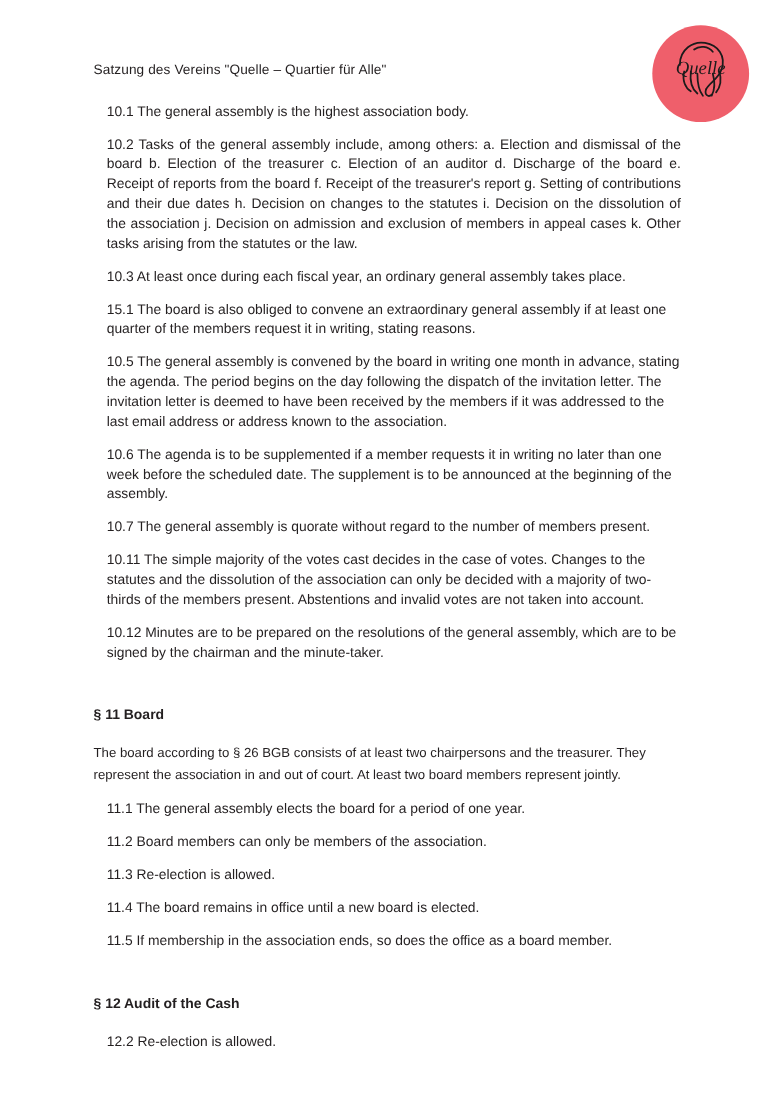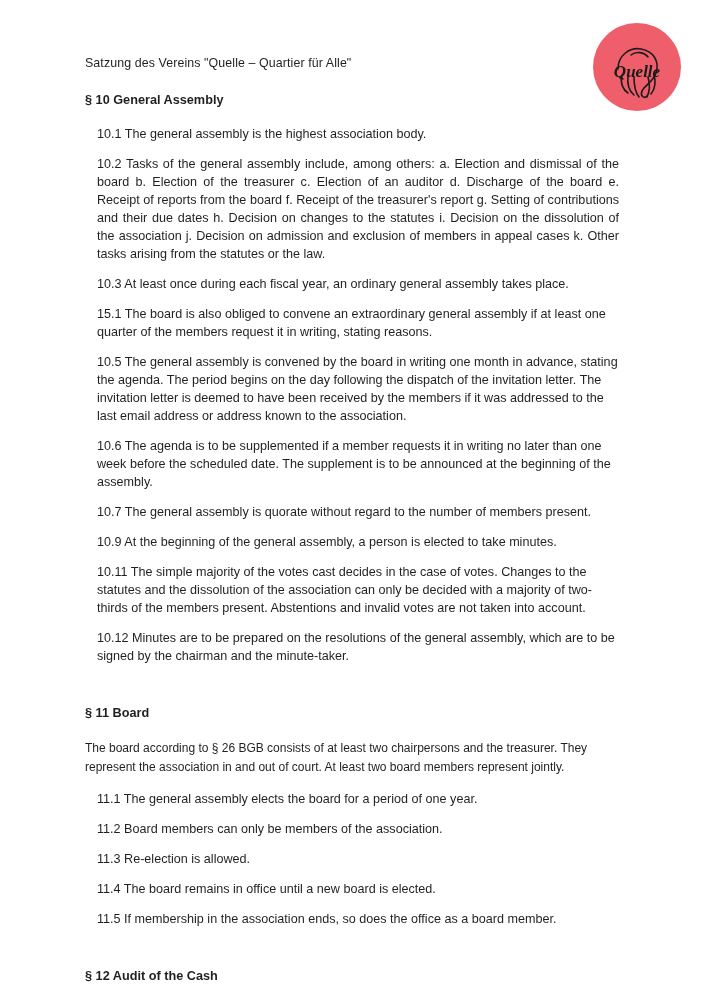--- a/index.html
+++ b/index.html
@@ -23,23 +23,22 @@
   }
   .logo {
     position: absolute;
     top: 23px;
     left: 593px;
     width: 88px;
     height: 88px;
     border-radius: 50%;
     background: #ef5f6b;
     display: flex;
-    align-items: flex-end;
+    align-items: flex-start;
     justify-content: center;
-    font-weight: bold;
   }
   .logo svg {
     display: block;
   }
   .content {
     position: absolute;
     left: 85px;
     top: 55px;
     width: 546px;
   }
@@ -91,30 +90,28 @@
         <path d="M33 22 C38 18, 46 19, 50 24"></path>
       </g>
       <text x="39" y="44" text-anchor="middle" font-family="Liberation Serif, serif" font-size="17" fill="#1b1b1b" font-style="italic">Quelle</text>
     </svg>
   </div>
 
   <div class="content">
 
     <p class="doc-header">Satzung des Vereins "Quelle – Quartier für Alle"</p>
 
-    <h2 class="section-title">§ 10 General Assembly</h2>
 
     <p class="para">10.1 The general assembly is the highest association body.</p>
     <p class="para justify">10.2 Tasks of the general assembly include, among others: a. Election and dismissal of the board b. Election of the treasurer c. Election of an auditor d. Discharge of the board e. Receipt of reports from the board f. Receipt of the treasurer's report g. Setting of contributions and their due dates h. Decision on changes to the statutes i. Decision on the dissolution of the association j. Decision on admission and exclusion of members in appeal cases k. Other tasks arising from the statutes or the law.</p>
     <p class="para">10.3 At least once during each fiscal year, an ordinary general assembly takes place.</p>
     <p class="para">15.1 The board is also obliged to convene an extraordinary general assembly if at least one quarter of the members request it in writing, stating reasons.</p>
     <p class="para">10.5 The general assembly is convened by the board in writing one month in advance, stating the agenda. The period begins on the day following the dispatch of the invitation letter. The invitation letter is deemed to have been received by the members if it was addressed to the last email address or address known to the association.</p>
     <p class="para">10.6 The agenda is to be supplemented if a member requests it in writing no later than one week before the scheduled date. The supplement is to be announced at the beginning of the assembly.</p>
     <p class="para">10.7 The general assembly is quorate without regard to the number of members present.</p>
-    <p class="para">10.9 At the beginning of the general assembly, a person is elected to take minutes.</p>
     <p class="para">10.11 The simple majority of the votes cast decides in the case of votes. Changes to the statutes and the dissolution of the association can only be decided with a majority of two-thirds of the members present. Abstentions and invalid votes are not taken into account.</p>
     <p class="para">10.12 Minutes are to be prepared on the resolutions of the general assembly, which are to be signed by the chairman and the minute-taker.</p>
 
     <h2 class="section-title spaced-top">§ 11 Board</h2>
 
     <p class="block-para">The board according to § 26 BGB consists of at least two chairpersons and the treasurer. They represent the association in and out of court. At least two board members represent jointly.</p>
     <p class="para">11.1 The general assembly elects the board for a period of one year.</p>
     <p class="para">11.2 Board members can only be members of the association.</p>
     <p class="para">11.3 Re-election is allowed.</p>
     <p class="para">11.4 The board remains in office until a new board is elected.</p>

